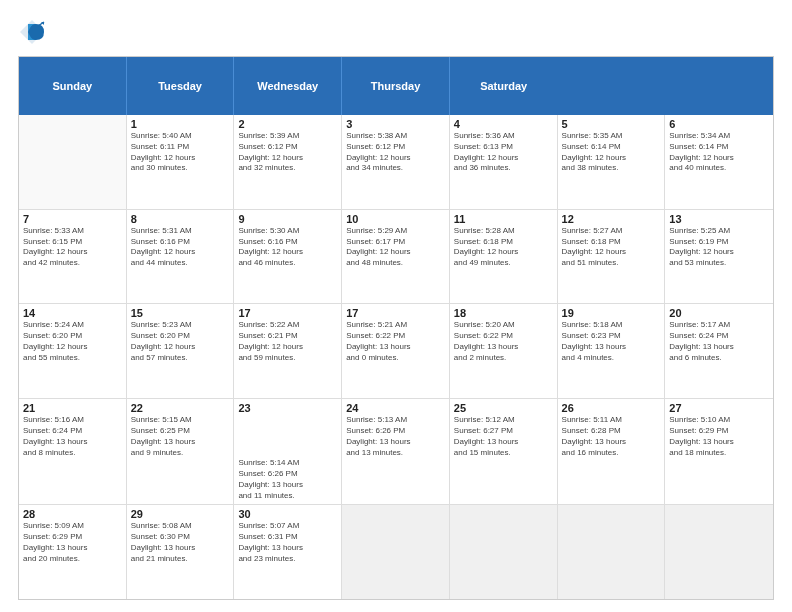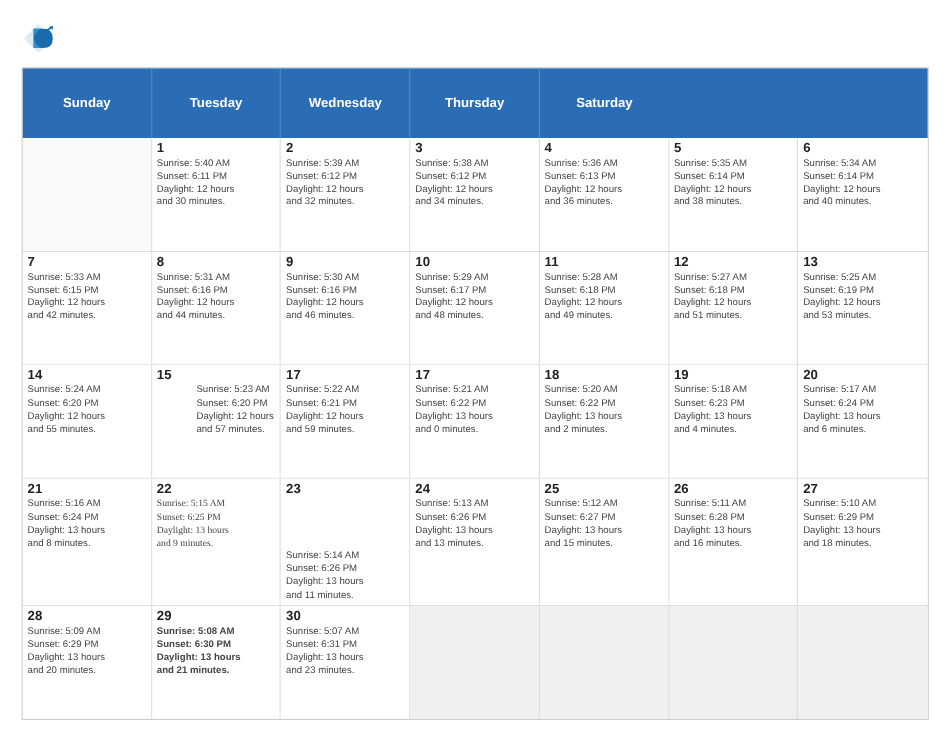--- a/index.html
+++ b/index.html
@@ -248,21 +248,21 @@
         <div class="cal-row">
           <div class="cal-cell">
             <span class="day-num">14</span>
             <div class="cell-text" style="white-space: pre-line;">Sunrise: 5:24 AM
 Sunset: 6:20 PM
 Daylight: 12 hours
 and 55 minutes.</div>
           </div>
           <div class="cal-cell">
             <span class="day-num">15</span>
-            <div class="cell-text" style="white-space: pre-line; margin-left: 33px;">Sunrise: 5:23 AM
+            <div class="cell-text" style="white-space: pre-line;">Sunrise: 5:23 AM
 Sunset: 6:20 PM
 Daylight: 12 hours
 and 57 minutes.</div>
           </div>
           <div class="cal-cell">
             <span class="day-num">17</span>
             <div class="cell-text" style="white-space: pre-line;">Sunrise: 5:22 AM
 Sunset: 6:21 PM
 Daylight: 12 hours
 and 59 minutes.</div>
@@ -299,21 +299,21 @@
         <div class="cal-row">
           <div class="cal-cell">
             <span class="day-num">21</span>
             <div class="cell-text" style="white-space: pre-line;">Sunrise: 5:16 AM
 Sunset: 6:24 PM
 Daylight: 13 hours
 and 8 minutes.</div>
           </div>
           <div class="cal-cell">
             <span class="day-num">22</span>
-            <div class="cell-text" style="white-space: pre-line; font-family: Liberation Serif, serif;">Sunrise: 5:15 AM
+            <div class="cell-text" style="white-space: pre-line;">Sunrise: 5:15 AM
 Sunset: 6:25 PM
 Daylight: 13 hours
 and 9 minutes.</div>
           </div>
           <div class="cal-cell">
             <span class="day-num">23</span>
             <div class="cell-text" style="white-space: pre-line; margin-top: 44px;">Sunrise: 5:14 AM
 Sunset: 6:26 PM
 Daylight: 13 hours
 and 11 minutes.</div>
@@ -350,21 +350,21 @@
         <div class="cal-row">
           <div class="cal-cell">
             <span class="day-num">28</span>
             <div class="cell-text" style="white-space: pre-line;">Sunrise: 5:09 AM
 Sunset: 6:29 PM
 Daylight: 13 hours
 and 20 minutes.</div>
           </div>
           <div class="cal-cell">
             <span class="day-num">29</span>
-            <div class="cell-text" style="white-space: pre-line; font-weight: bold;">Sunrise: 5:08 AM
+            <div class="cell-text" style="white-space: pre-line;">Sunrise: 5:08 AM
 Sunset: 6:30 PM
 Daylight: 13 hours
 and 21 minutes.</div>
           </div>
           <div class="cal-cell">
             <span class="day-num">30</span>
             <div class="cell-text" style="white-space: pre-line;">Sunrise: 5:07 AM
 Sunset: 6:31 PM
 Daylight: 13 hours
 and 23 minutes.</div>

